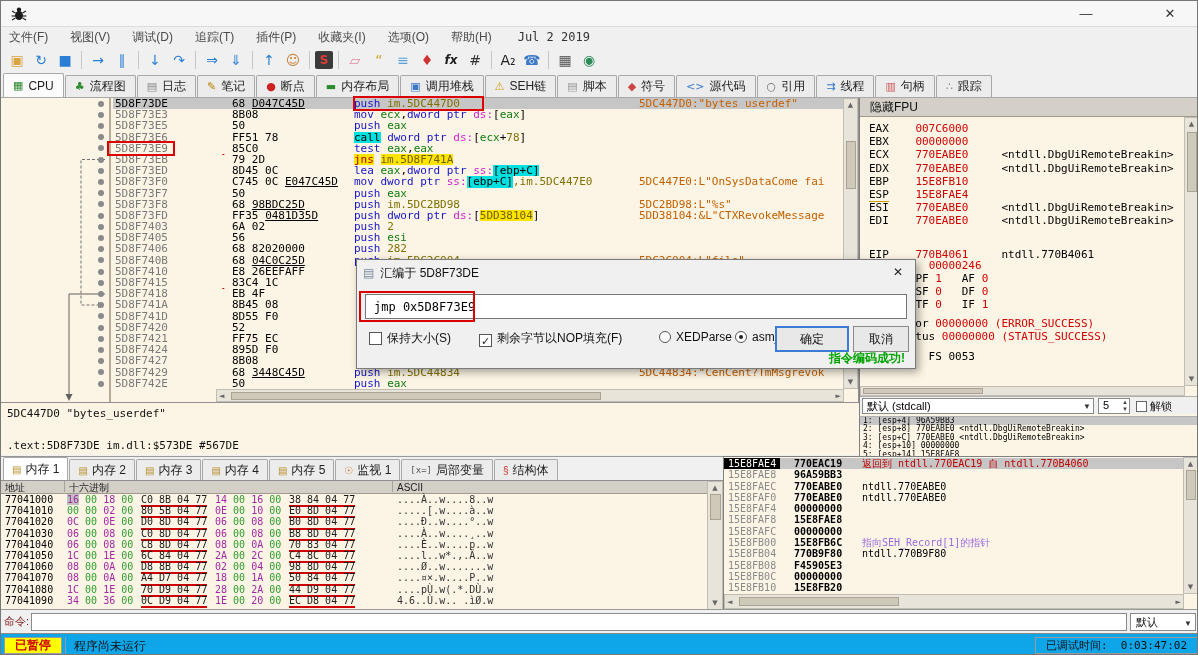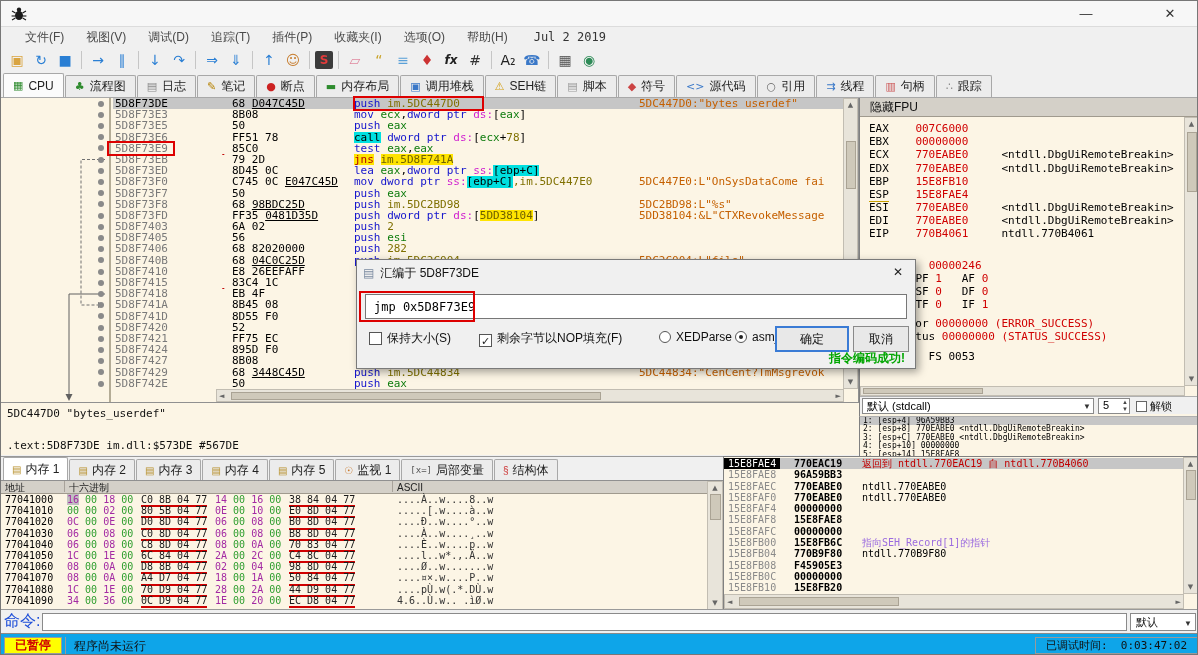--- a/index.html
+++ b/index.html
@@ -7,21 +7,21 @@
   #app{position:relative;width:1198px;height:655px;background:#f0f0f0;overflow:hidden;border:1px solid #777}
 
   
   #titlebar{position:absolute;left:0;top:0;width:1198px;height:26px;background:#f7f7f7;border-bottom:1px solid #dcdcdc;display:flex;align-items:center}
   #titlebar .ticon{margin:0 8px 0 10px}
   #titlebar .ttext{font-size:12px;color:#222}
   .wbtn{position:absolute;top:0;width:42px;height:25px;text-align:center;line-height:25px;font-size:13px;color:#333}
   #btn-min{right:92px} #btn-close{right:8px}
 
   
-  #menubar{position:absolute;left:0;top:26px;width:1198px;height:20px;display:flex;align-items:center;padding-left:24px;background:#f0f0f0}
+  #menubar{position:absolute;left:0;top:26px;width:1198px;height:20px;display:flex;align-items:center;padding-left:8px;background:#f0f0f0}
   .mi{font-size:12px;color:#4a4a4a;margin-right:22px}
   #menudate{font-family:"DejaVu Sans Mono",monospace;font-size:12px;color:#333;margin-left:4px}
 
   
   #toolbar{position:absolute;left:0;top:46px;width:1198px;height:26px;display:flex;align-items:center;padding-left:4px;background:#f0f0f0}
   .tbico{width:22px;height:20px;display:inline-flex;align-items:center;justify-content:center;font-size:14px;margin:0 1px;font-family:"DejaVu Sans",sans-serif}
   .tbico.scylla{background:#3b3b3b;color:#e23b3b !important;font-weight:bold;font-size:12px;width:18px;height:18px;border-radius:2px}
   .tbico.fxi{font-style:italic;font-weight:bold;font-size:12px}
   .tbsep{width:1px;height:18px;background:#c6c6c6;margin:0 4px}
 
@@ -121,21 +121,21 @@
   .st-v{position:absolute;left:70px;color:#000;font-weight:bold}
   .st-c{position:absolute;left:138px;color:#000}
   .red{color:#c00000}.purple{color:#9b6bdf}
   #stackvscroll{right:1px;top:0;width:15px;height:137px}
   #stackvscroll .thumb{left:2px;top:12px;width:10px;height:30px}
   #stackhscroll{left:0;top:137px;width:460px;height:15px}
   #stackhscroll .thumb{left:14px;top:2px;width:160px;height:9px}
 
   
   #cmdbar{position:absolute;left:0;top:608px;width:1198px;height:24px;background:#f0f0f0;border-top:1px solid #9a9a9a;display:flex;align-items:center;padding:0 3px}
-  #cmdlabel{font-size:16px;color:#1d4ed8;margin-right:2px;white-space:nowrap}
+  #cmdlabel{font-size:11px;color:#7f1d1d;margin-right:2px;white-space:nowrap}
   #cmdinput{flex:1;height:18px;border:1px solid #8a8a8a;background:#fff;font-family:"DejaVu Sans Mono",monospace;font-size:11px;padding:0 4px}
   #cmddrop{position:relative;width:66px;height:18px;background:#fff;border:1px solid #8a8a8a;font-size:11px;line-height:16px;padding-left:5px;margin-left:3px;color:#111}
   #cmddrop .cmbarr{position:absolute;right:3px;top:2px;font-size:8px;color:#333}
 
   
   #statusbar{position:absolute;left:0;top:632px;width:1198px;height:23px;background:#0ea5e9;border-top:1px solid #8a8a8a;display:flex;align-items:center;font-size:12px}
   #statebadge{background:#ffff00;color:#d00000;font-weight:bold;min-width:58px;height:17px;display:inline-flex;align-items:center;justify-content:center;border:1px solid #9a9a9a;margin:0 3px;padding:0 4px}
   #statusmsg{border-left:1px solid #9a9a9a;padding:1px 8px;height:17px;line-height:16px;color:#111;flex:1}
   #statustime{border:1px solid #9a9a9a;border-right:none;height:17px;line-height:16px;padding:0 10px;color:#111;font-family:"DejaVu Sans Mono",monospace;font-size:11px;margin-right:2px;white-space:pre}
 
@@ -398,21 +398,21 @@
       <label id="regunlock"><span class="cbsm"></span><span>解锁</span></label>
     </div>
   <div class="regline" style="top: 24px;"><span class="lbl">EAX</span><span class="p">    </span><span class="val">007C6000</span></div>
       <div class="regline" style="top: 37.2px;"><span class="lbl">EBX</span><span class="p">    </span><span class="val">00000000</span></div>
       <div class="regline" style="top: 50.4px;"><span class="lbl">ECX</span><span class="p">    </span><span class="val">770EABE0</span><span class="p">     </span><span class="blk">&lt;ntdll.DbgUiRemoteBreakin&gt;</span></div>
       <div class="regline" style="top: 63.6px; text-align: center;"><span class="lbl">EDX</span><span class="p">    </span><span class="val">770EABE0</span><span class="p">     </span><span class="blk">&lt;ntdll.DbgUiRemoteBreakin&gt;</span></div>
       <div class="regline" style="top: 76.8px;"><span class="lbl">EBP</span><span class="p">    </span><span class="val">15E8FB10</span></div>
       <div class="regline" style="top: 90px;"><span class="lblu">ESP</span><span class="p">    </span><span class="val">15E8FAE4</span></div>
       <div class="regline" style="top: 103.2px;"><span class="lbl">ESI</span><span class="p">    </span><span class="val">770EABE0</span><span class="p">     </span><span class="blk">&lt;ntdll.DbgUiRemoteBreakin&gt;</span></div>
       <div class="regline" style="top: 116.4px;"><span class="lbl">EDI</span><span class="p">    </span><span class="val">770EABE0</span><span class="p">     </span><span class="blk">&lt;ntdll.DbgUiRemoteBreakin&gt;</span></div>
-      <div class="regline" style="top: 129px;"><span class="lbl">EIP</span><span class="p">    </span><span class="val">770B4061</span><span class="p">     </span><span class="blk">ntdll.770B4061</span></div>
+      <div class="regline" style="top: 150px;"><span class="lbl">EIP</span><span class="p">    </span><span class="val">770B4061</span><span class="p">     </span><span class="blk">ntdll.770B4061</span></div>
       <div class="regline" style="top: 160.8px;"><span class="lbl">EFLAGS</span><span class="p">   </span><span class="val">00000246</span></div>
       <div class="regline" style="top: 174px;"><span class="lbl">ZF </span><span class="val">1</span><span class="p">   </span><span class="lbl">PF </span><span class="val">1</span><span class="p">   </span><span class="lbl">AF </span><span class="val">0</span></div>
       <div class="regline" style="top: 187.2px;"><span class="lbl">OF </span><span class="val">0</span><span class="p">   </span><span class="lbl">SF </span><span class="val">0</span><span class="p">   </span><span class="lbl">DF </span><span class="val">0</span></div>
       <div class="regline" style="top: 200.4px;"><span class="lbl">CF </span><span class="val">0</span><span class="p">   </span><span class="lbl">TF </span><span class="val">0</span><span class="p">   </span><span class="lbl">IF </span><span class="val">1</span></div>
       <div class="regline" style="top: 218.6px;"><span class="lbl">LastError </span><span class="val">00000000 (ERROR_SUCCESS)</span></div>
       <div class="regline" style="top: 231.8px;"><span class="lbl">LastStatus </span><span class="val">00000000 (STATUS_SUCCESS)</span></div>
       <div class="regline" style="top: 252px;"><span class="lbl">GS 002B  FS 0053</span></div>
     </div>
 
   <div id="argspane">

